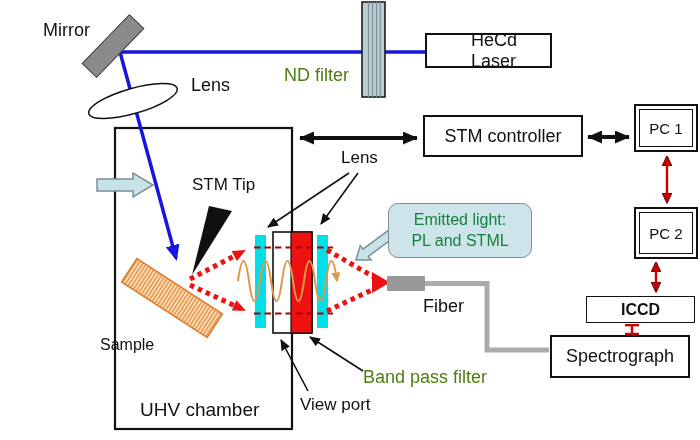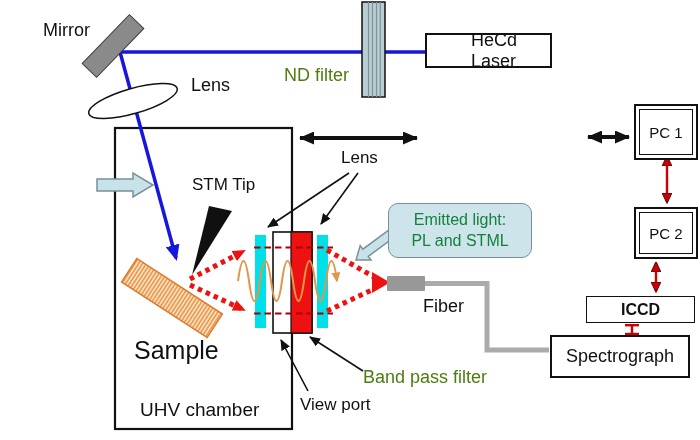--- a/index.html
+++ b/index.html
@@ -116,30 +116,33 @@
     </g>
 
     <polygon points="388.3,230.4 362.9,249.2 360.2,245.6 356,260 371,260 368.3,256.4 393.7,237.6" fill="#c7e2e8" stroke="#7a9096" stroke-width="1.5"></polygon>
   </svg>
 
   <div class="lbl" style="left:43px;top:21px;font-size:18px;">Mirror</div>
   <div class="lbl blue" style="left:284px;top:66px;font-size:18px;">ND filter</div>
   <div class="lbl" style="left:191px;top:76px;font-size:18px;">Lens</div>
   <div class="lbl" style="left:341px;top:149px;font-size:17px;">Lens</div>
   <div class="lbl" style="left:192px;top:176px;font-size:17px;">STM Tip</div>
-  <div class="lbl" style="left:134px;top:337px;font-size:25px;">Sample</div>
+  <div class="lbl" style="left:100px;top:337px;font-size:16px;">Sample</div>
   <div class="lbl" style="left:140px;top:400px;font-size:19px;">UHV chamber</div>
   <div class="lbl" style="left:300px;top:396px;font-size:17px;">View port</div>
   <div class="lbl blue" style="left:363px;top:368px;font-size:18px;">Band pass filter</div>
   <div class="lbl" style="left:423px;top:297px;font-size:18px;">Fiber</div>
 
   <div class="box" style="left:425px;top:33px;width:127px;height:35px;font-size:18px;padding-left:44px;">
     <span>HeCd Laser</span>
   </div>
-  <div class="pc" style="left:634px;top:104px;width:64px;height:56px;font-size:15px;">
+  <div class="box" style="left:423px;top:115px;width:160px;height:42px;font-size:18px;">
+    <span>STM controller</span>
+  </div>
+  <div class="pc" style="left:634px;top:104px;width:64px;height:48px;font-size:15px;">
     <div class="pc-inner">
       <span>PC 1</span>
     </div>
   </div>
   <div class="pc" style="left:634px;top:207px;width:64px;height:52px;font-size:15px;">
     <div class="pc-inner">
       <span>PC 2</span>
     </div>
   </div>
   <div class="box" style="left:586px;top:296px;width:109px;height:27px;font-size:16px;font-weight:bold;border-width:1.6px;">

